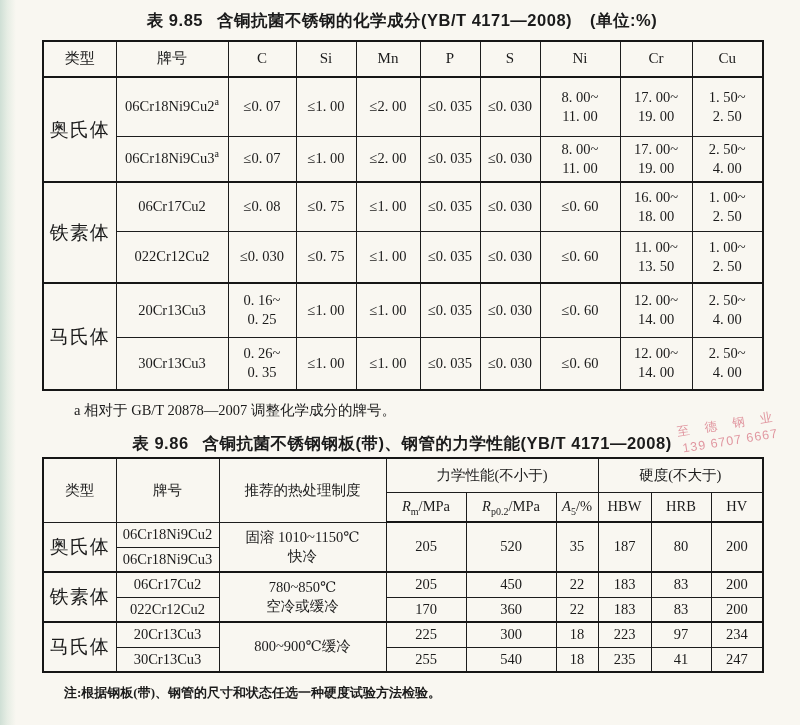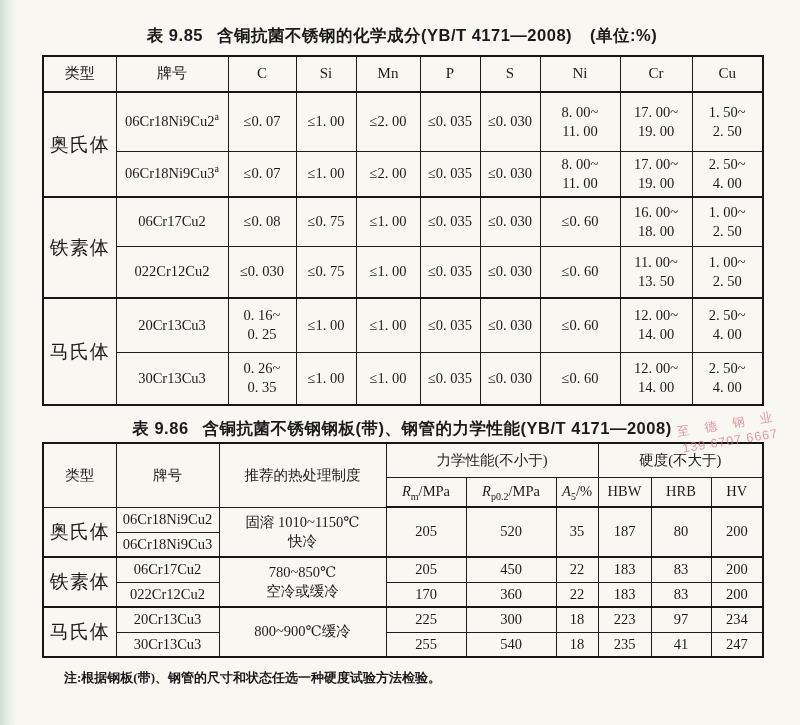--- a/index.html
+++ b/index.html
@@ -8,21 +8,21 @@
     position:relative;
     background:#f9f7f1;
     color:#1b1b1b;
     font-family:"Liberation Serif","DejaVu Serif",serif;
     overflow:hidden;
   }
   .scan-edge {
     position:absolute; left:0; top:0; width:16px; height:725px;
     background:linear-gradient(90deg,#cfdfd5 0%,#e6ede4 45%,rgba(249,247,241,0) 100%);
   }
-  .content { position:relative; margin-left:42px; width:720px; padding-top:22px; }
+  .content { position:relative; margin-left:42px; width:720px; padding-top:7px; }
 
   .caption {
     text-align:center; font-family:"Liberation Sans","DejaVu Sans",sans-serif;
     font-weight:700; font-size:16.5px; line-height:26px; margin-bottom:7px;
     letter-spacing:0.5px;
   }
   .caption .cap-no { margin-right:14px; }
   .caption .cap-unit { margin-left:18px; }
 
   table.tbl {
@@ -191,20 +191,21 @@
       <td>≤0. 030</td>
       <td>≤0. 60</td>
       <td>12. 00~
 14. 00</td>
       <td>2. 50~
 4. 00</td>
     </tr>
   </tbody>
     </table>
 
+  <div class="footnote">a 相对于 GB/T 20878—2007 调整化学成分的牌号。</div>
 
   <div class="caption caption2">
     <span class="cap-no">表 9.86</span><span class="cap-text">含铜抗菌不锈钢钢板(带)、钢管的力学性能(YB/T 4171—2008)</span>
   </div>
 
   <table class="tbl t2">
     <colgroup>
       <col style="width:73px">
         <col style="width:103px">
         <col style="width:167px">

